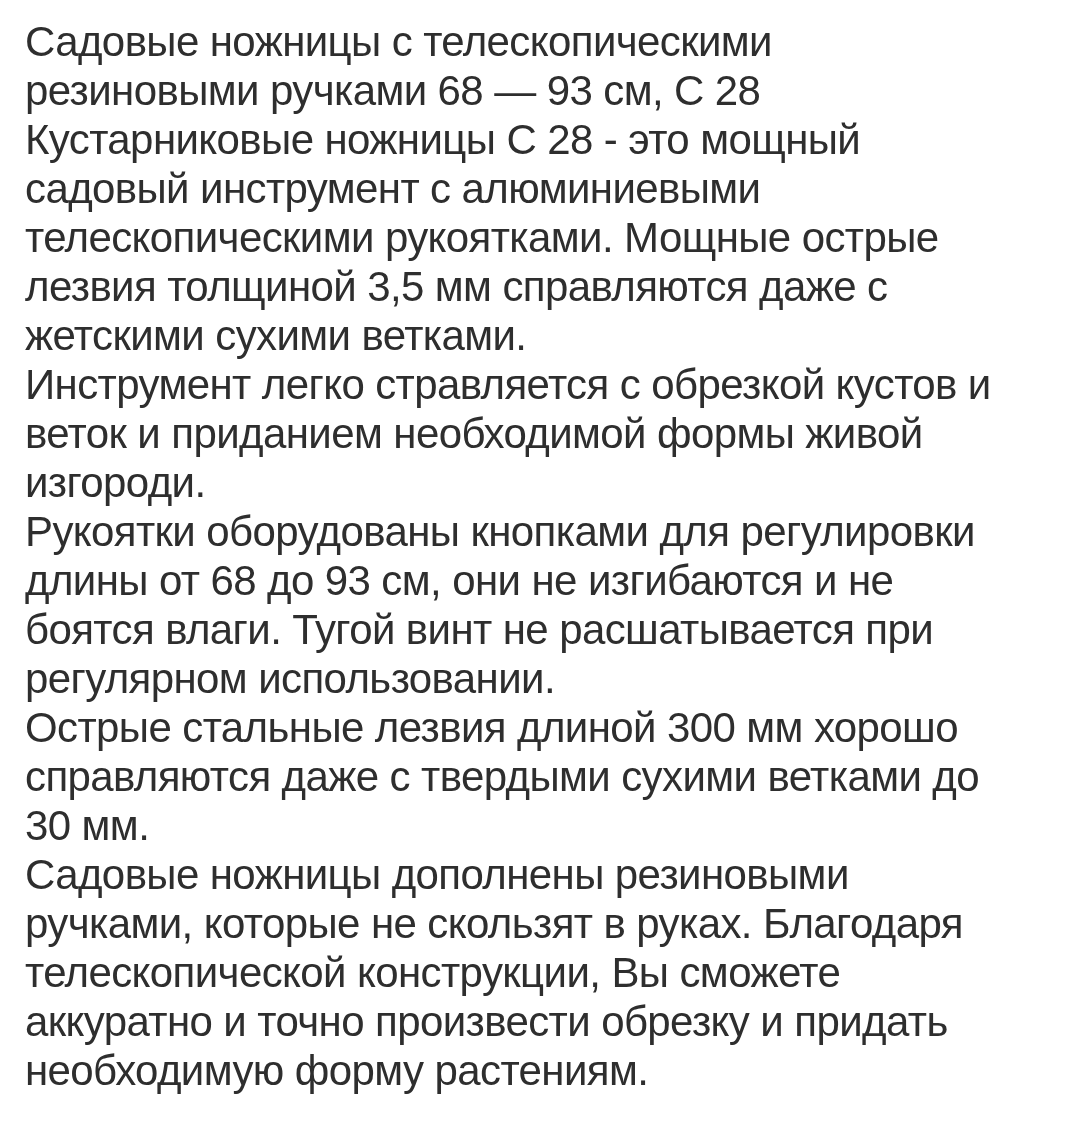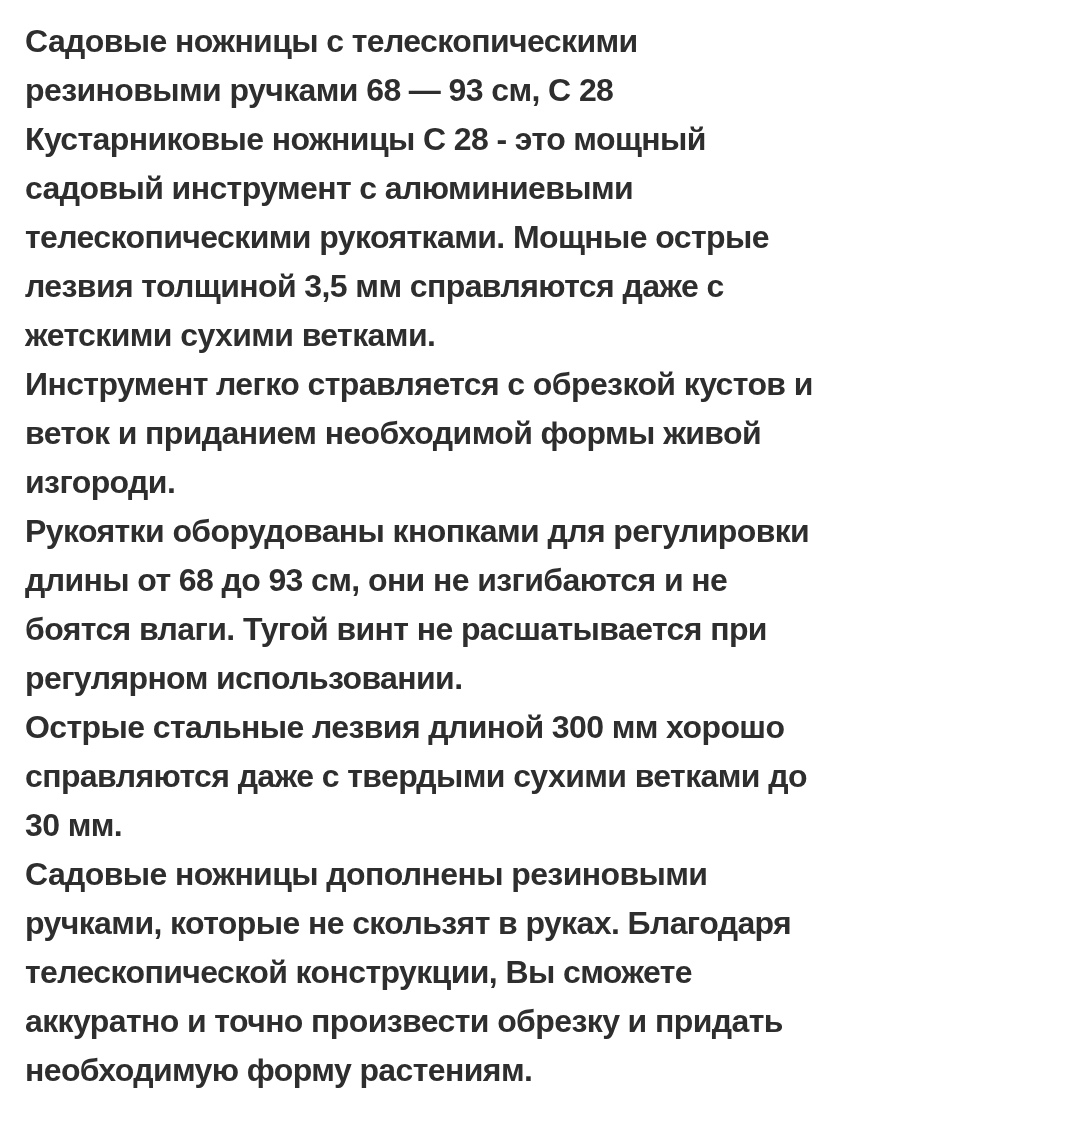--- a/index.html
+++ b/index.html
@@ -13,27 +13,27 @@
     background: var(--bg);
     overflow: hidden;
   }
   .page {
     width: 1080px;
     height: 1128px;
     background: var(--bg);
   }
   .description {
     font-family: "Liberation Sans", "DejaVu Sans", sans-serif;
-    font-size: 32px;
+    font-size: 42px;
     line-height: 49px;
     letter-spacing: -0.6px;
     color: var(--text);
     padding: 17px 0 0 25px;
     white-space: pre;   
-    font-weight: 700;
+    font-weight: 400;
   }
 </style>
 </head>
 <body>
 
 <div class="page">
   <div class="description">Садовые ножницы с телескопическими
 резиновыми ручками 68 — 93 см, С 28
 Кустарниковые ножницы С 28 - это мощный
 садовый инструмент с алюминиевыми

